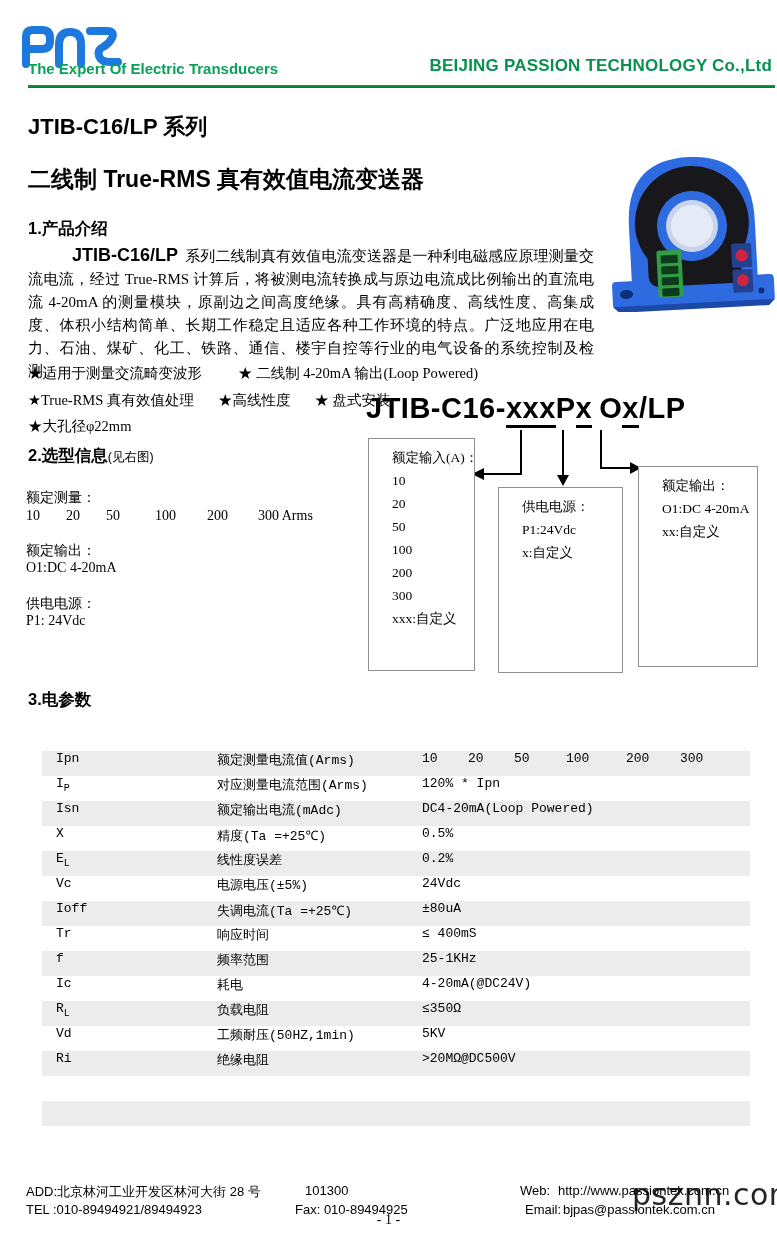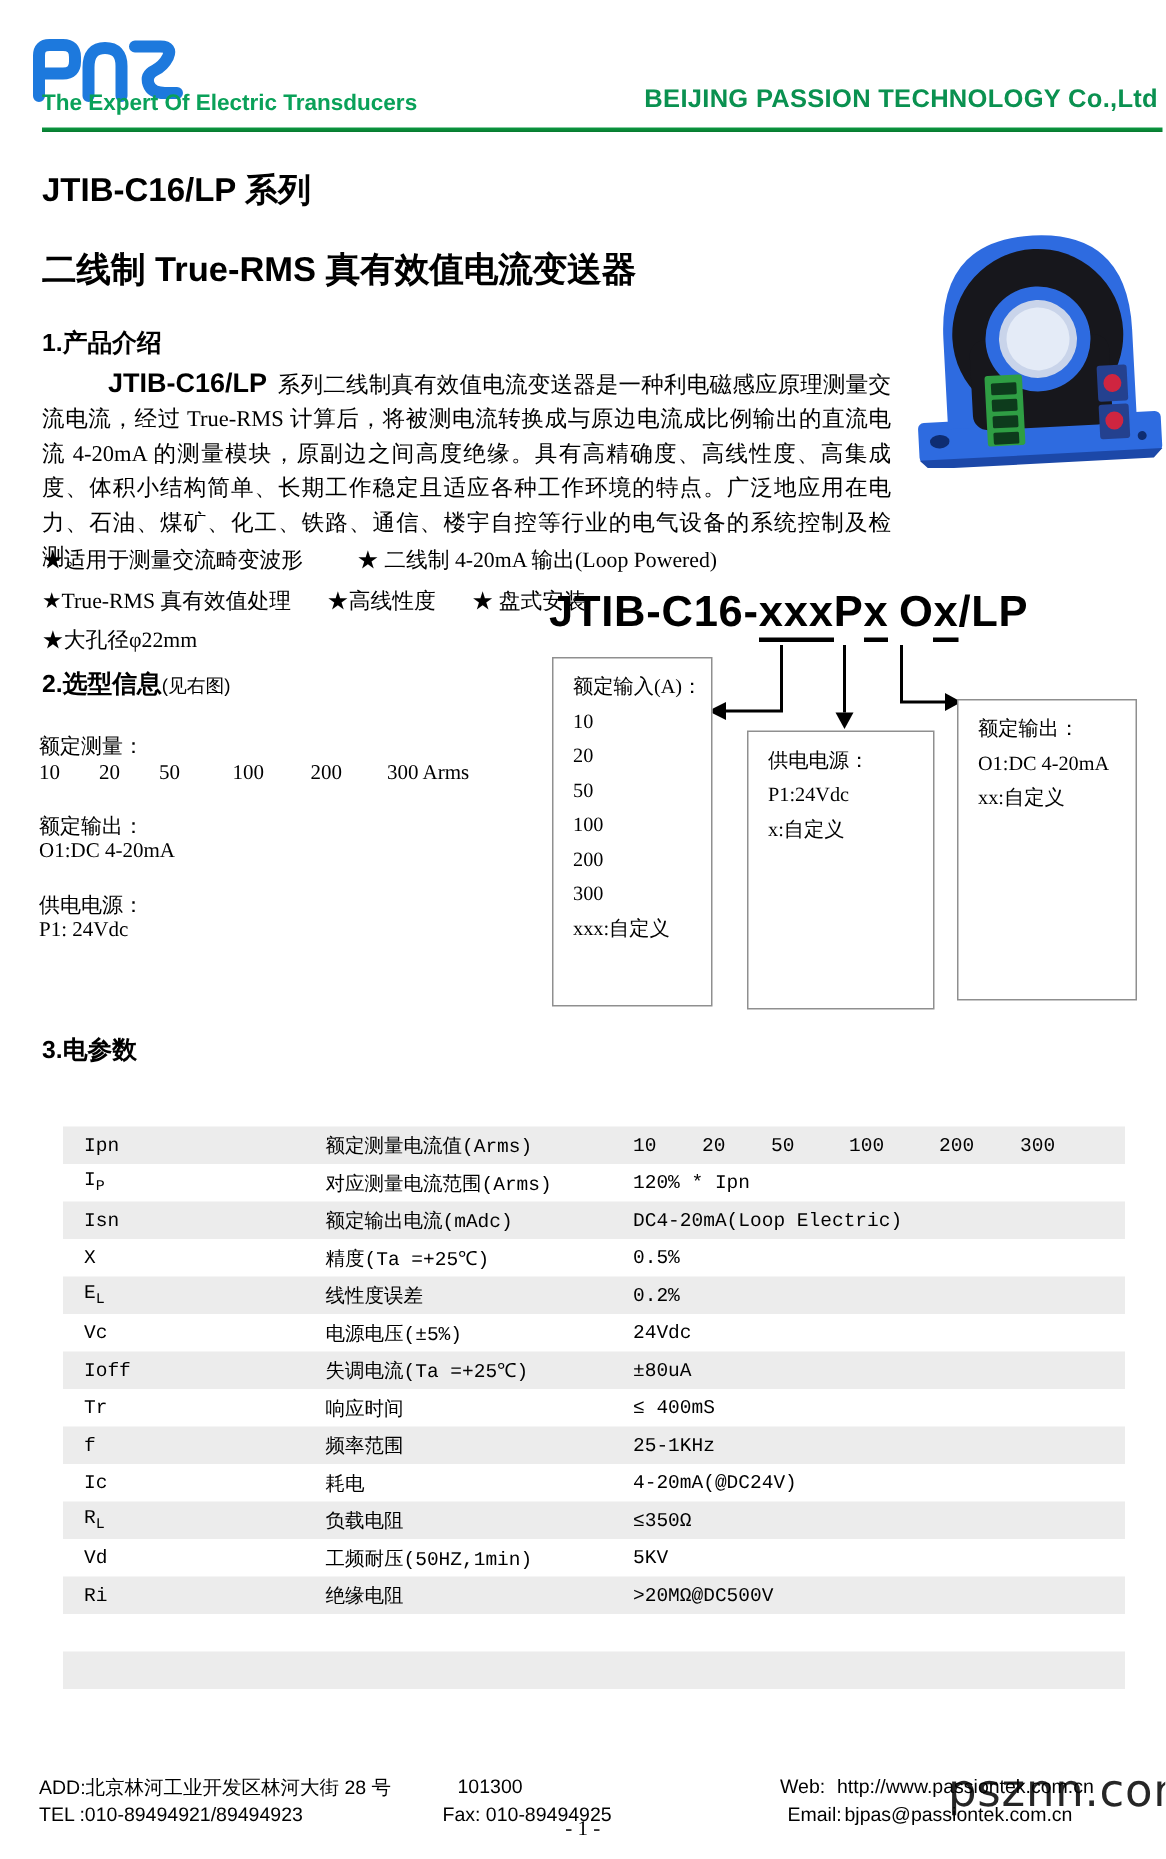--- a/index.html
+++ b/index.html
@@ -38,30 +38,30 @@
   .sel{left:26px;font-size:14px;white-space:nowrap;}
   .sel .vnum{display:inline-block;}
 
   
   .diagram{left:360px;top:392px;width:414px;height:296px;}
   .code{position:absolute;left:6px;top:0;font-family:"Liberation Sans",sans-serif;
         font-weight:bold;font-size:29px;letter-spacing:.5px;white-space:nowrap;}
   .code .u{border-bottom:3px solid #000;padding-bottom:1px;}
   .code .gap{margin-left:7px;}
   .mbox{position:absolute;border:1px solid #8f8f8f;background:#fff;font-size:13.5px;
-        padding:7px 13px;box-sizing:border-box;}
+        padding:7px 23px;box-sizing:border-box;}
   .mbox div{line-height:23px;white-space:nowrap;}
   .box1{left:8px;top:46px;width:107px;height:233px;}
   .box2{left:138px;top:95px;width:125px;height:186px;}
   .box3{left:278px;top:74px;width:120px;height:201px;}
   .arrows{position:absolute;left:0;top:0;}
 
   
   .ptable{left:42px;top:751px;width:708px;font-family:"Liberation Mono",monospace;font-size:13px;}
-  .prow{display:flex;align-items:center;height:25px;}
+  .prow{display:flex;height:25px;}
   .prow.gray{background:#ECECEC;}
   .c-sym{padding-left:14px;width:161px;flex:none;}
   .c-desc{width:205px;flex:none;}
   .c-val{flex:1;white-space:nowrap;}
   .c-sym sub{font-size:10px;}
   .vslot{display:inline-block;}
 
   
   .foot{font-family:"Liberation Sans",sans-serif;font-size:13px;white-space:nowrap;}
   .fl1{left:26px;top:1183px;width:751px;}
@@ -185,21 +185,21 @@
         <div class="c-val"><span class="vslot" style="width: 46px;">10</span><span class="vslot" style="width: 46px;">20</span><span class="vslot" style="width: 52px;">50</span><span class="vslot" style="width: 60px;">100</span><span class="vslot" style="width: 54px;">200</span><span class="vslot" style="width: 60px;">300</span></div>
       </div>
       <div class="prow">
         <div class="c-sym">I<sub>P</sub></div>
         <div class="c-desc">对应测量电流范围(Arms)</div>
         <div class="c-val">120% * Ipn</div>
       </div>
       <div class="prow gray">
         <div class="c-sym">Isn</div>
         <div class="c-desc">额定输出电流(mAdc)</div>
-        <div class="c-val">DC4-20mA(Loop Electric)</div>
+        <div class="c-val">DC4-20mA(Loop Powered)</div>
       </div>
       <div class="prow">
         <div class="c-sym">X</div>
         <div class="c-desc">精度(Ta =+25℃)</div>
         <div class="c-val">0.5%</div>
       </div>
       <div class="prow gray">
         <div class="c-sym">E<sub>L</sub></div>
         <div class="c-desc">线性度误差</div>
         <div class="c-val">0.2%</div>

